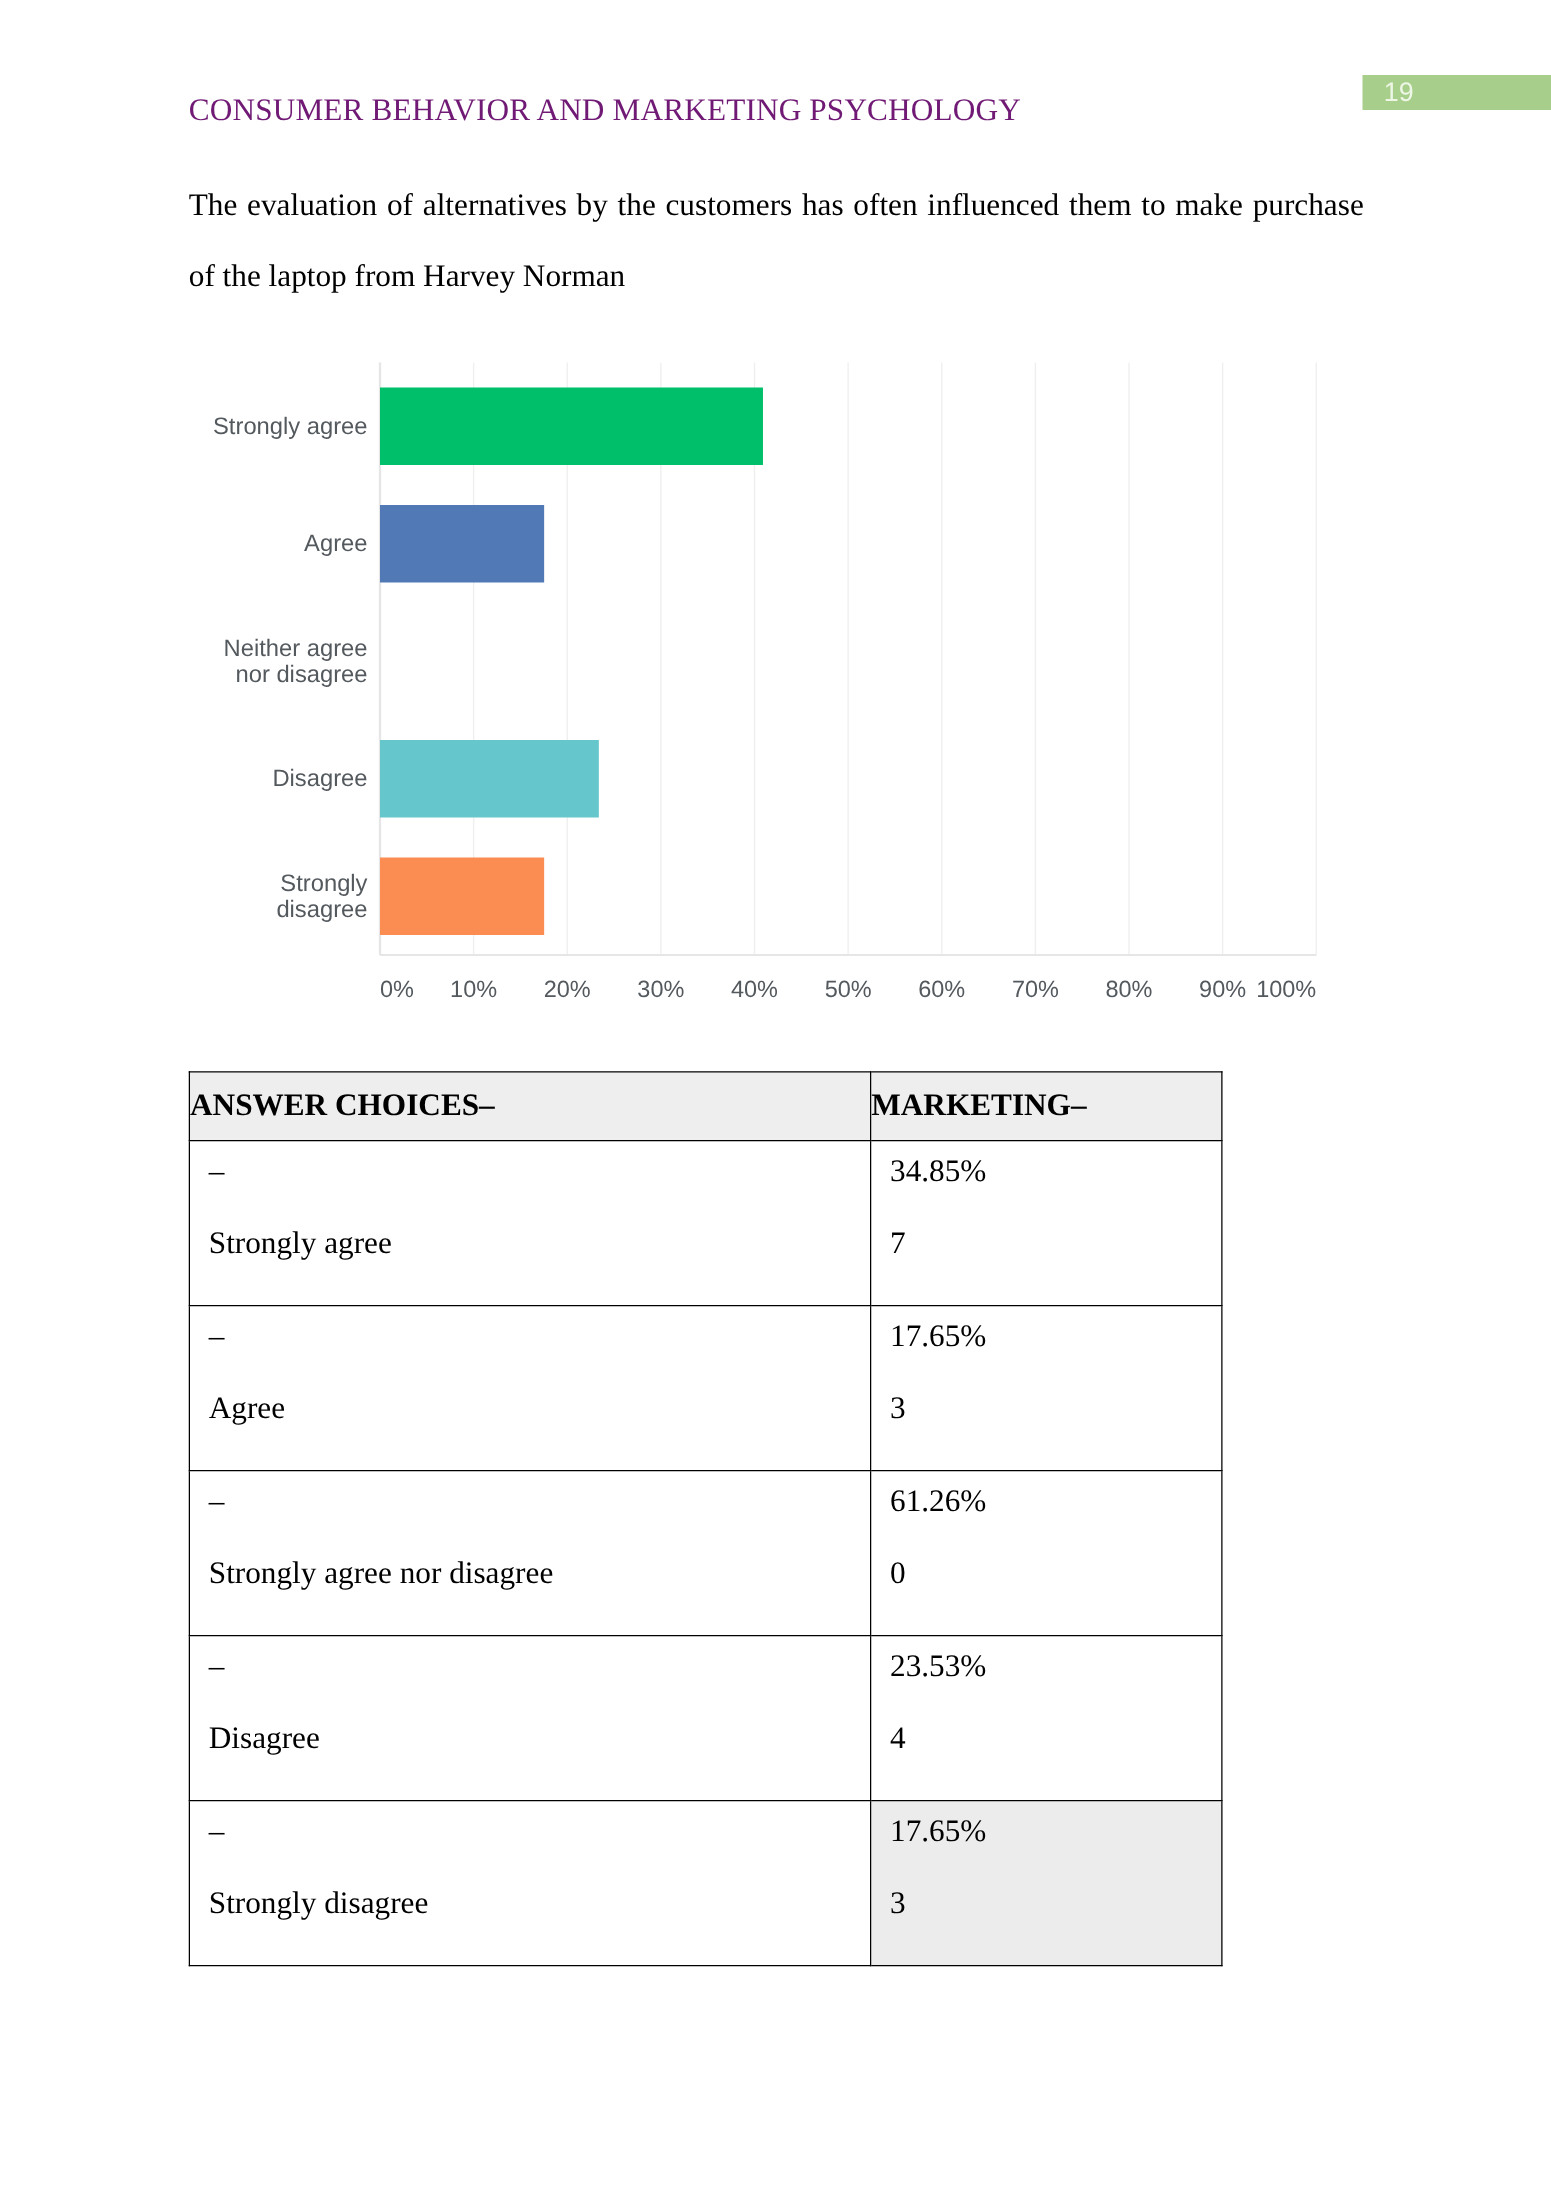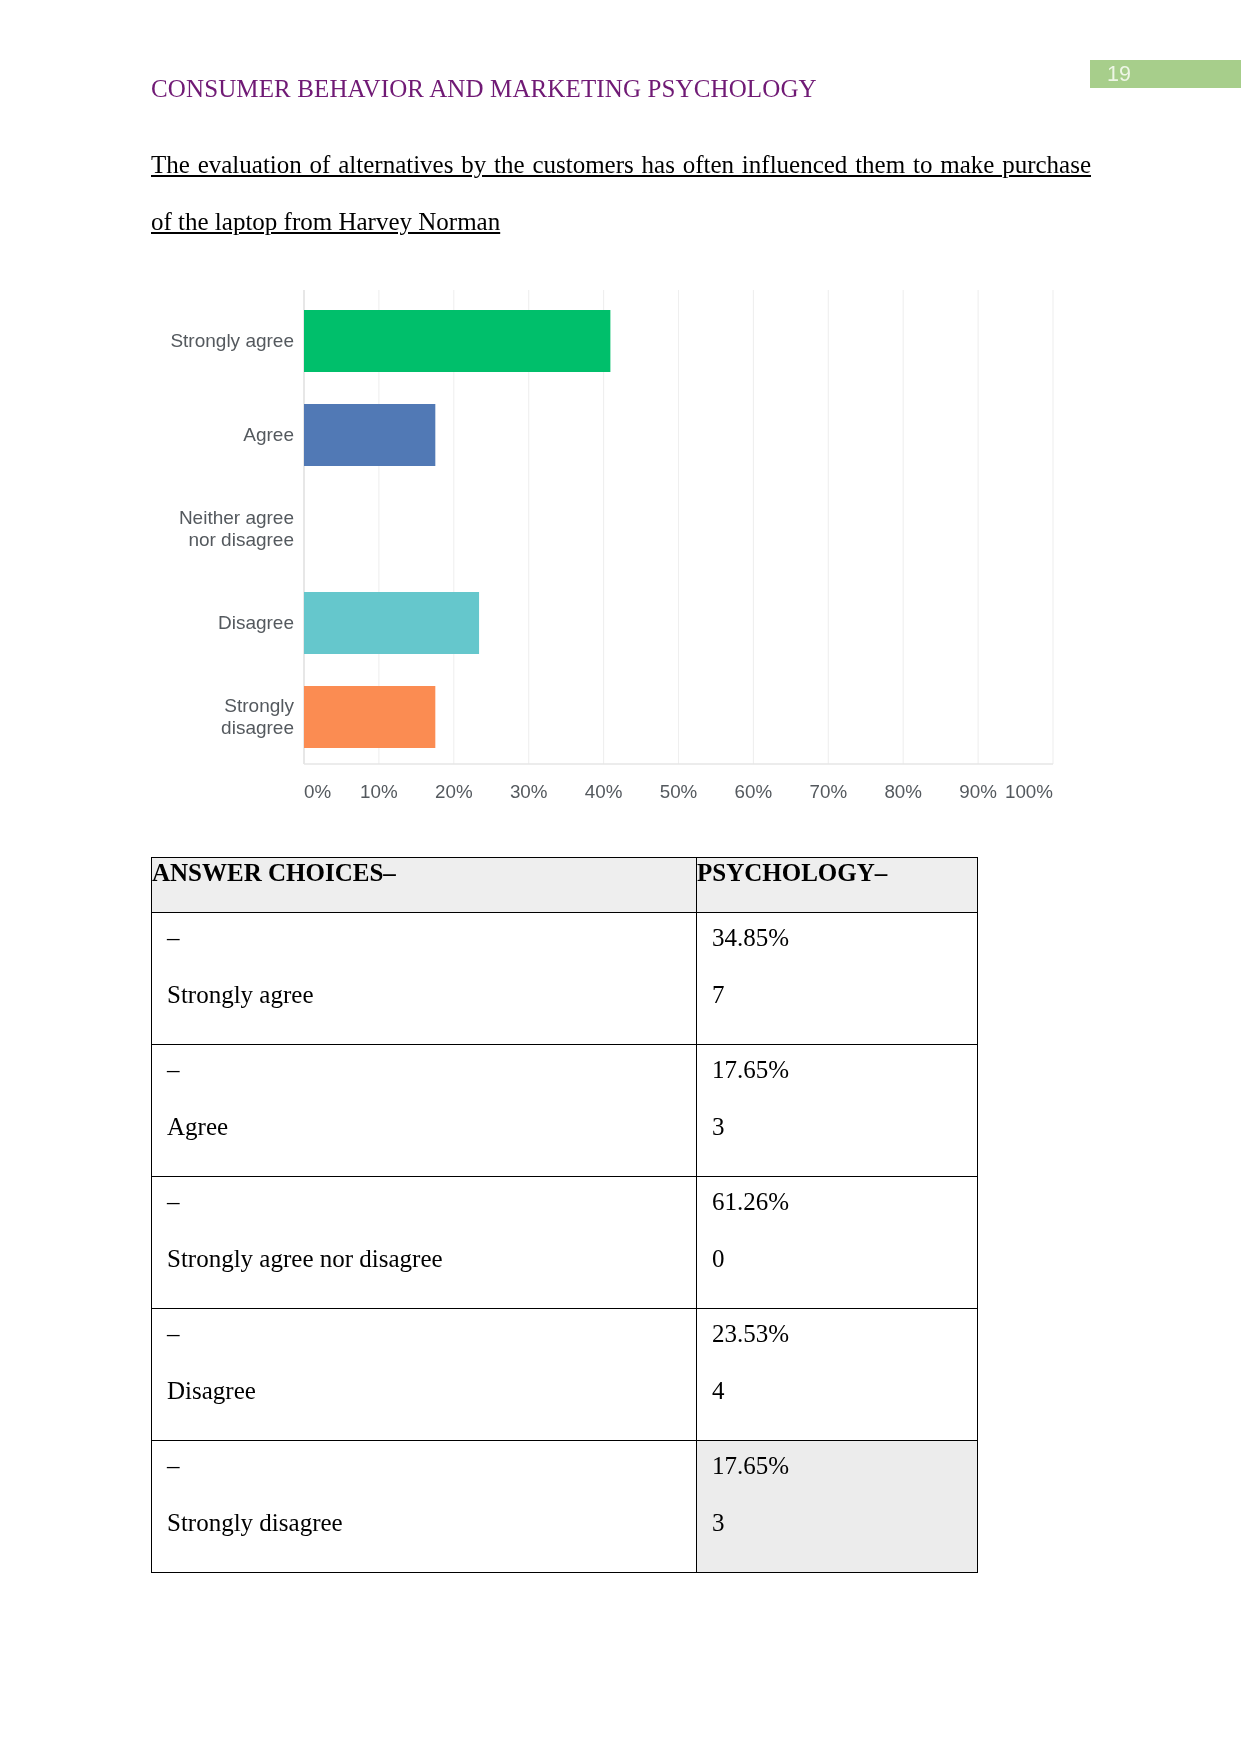--- a/index.html
+++ b/index.html
@@ -12,34 +12,34 @@
   
   .pagenum-box{position:absolute;left:1090px;top:60px;width:151px;height:28px;background:#a7ce8b;}
   .pagenum-text{position:absolute;left:1090px;top:60px;width:151px;height:28px;
        font-family:"Liberation Sans",sans-serif;font-size:21.5px;color:#eef6e6;
        padding-left:17px;box-sizing:border-box;line-height:29px;}
   .doc-title{position:absolute;left:151px;top:75px;font-size:25px;color:#701a75;
        letter-spacing:0.12px;white-space:nowrap;}
 
   
   .body-para{position:absolute;left:151px;top:136px;width:940px;font-size:25px;
-       line-height:57px;text-align:justify;color:#000;text-decoration:underline;}
+       line-height:57px;text-align:justify;color:#000;}
 
   
   .chart{position:absolute;left:0px;top:0px;width:1241px;height:830px;}
 
   
   .resp-table{position:absolute;left:151px;top:857px;width:824px;border-collapse:collapse;
        table-layout:fixed;}
   .resp-table td,.resp-table th{border:1.4px solid #000;vertical-align:top;
        padding:0;margin:0;font-weight:normal;text-align:left;}
   .resp-table th{background:#eeeeee;height:54px;}
   .cell-inner{font-size:25px;line-height:57px;padding-left:15px;padding-top:0px;
        position:relative;top:-4px;}
-  .th-inner{font-size:25px;font-weight:bold;line-height:30px;padding-left:0px;padding-top:0px;
+  .th-inner{font-size:25px;font-weight:bold;line-height:30px;padding-left:0px;padding-top:12px;
        position:relative;top:0px;}
   .c1{width:544px;}
   .c2{width:280px;}
   .row-cell{height:131px;}
   .shade{background:#ececec;}
 </style>
 </head>
 <body>
 
 <div class="page">
@@ -97,21 +97,21 @@
       </g>
     </svg>
 
   <table class="resp-table">
     <tbody id="tbody-target">
         <tr>
           <th class="c1">
             <div class="th-inner">ANSWER CHOICES–</div>
           </th>
           <th class="c2">
-            <div class="th-inner">PSYCHOLOGY–</div>
+            <div class="th-inner">MARKETING–</div>
           </th>
         </tr>
         <tr>
           <td class="c1 row-cell">
             <div class="cell-inner">
               <div>–</div>
               <div>Strongly agree</div>
             </div>
           </td>
           <td class="c2 row-cell">

